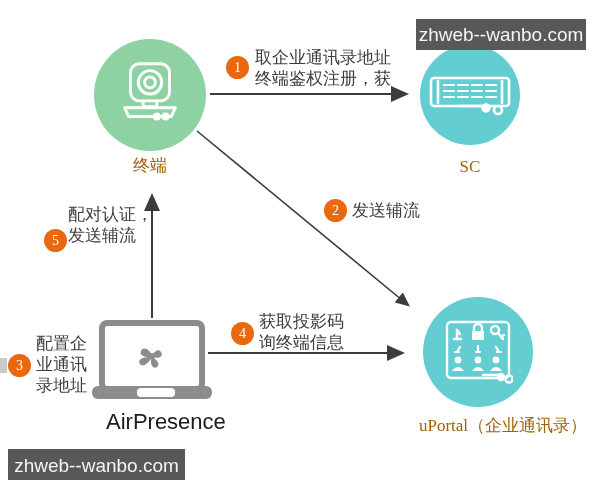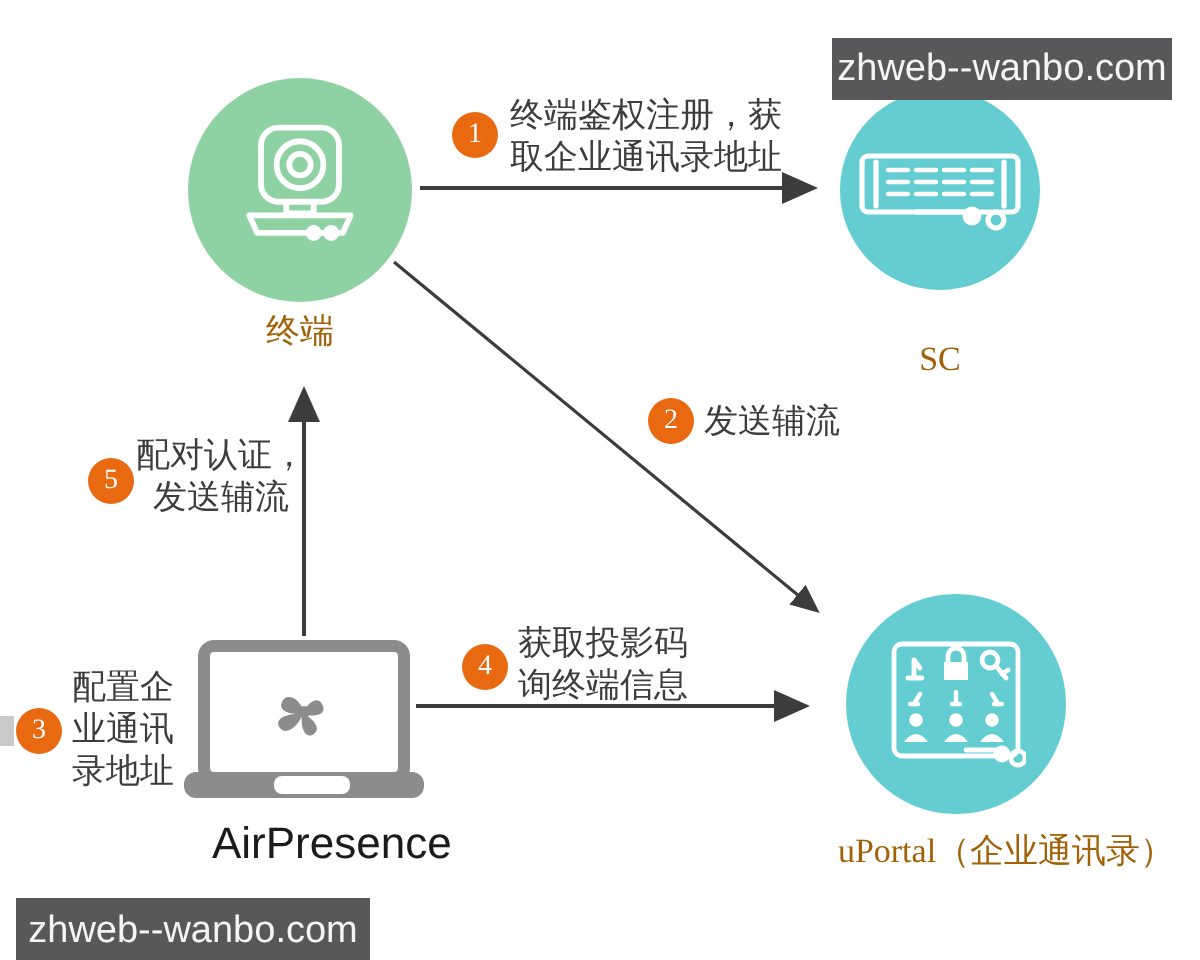--- a/index.html
+++ b/index.html
@@ -84,21 +84,21 @@
             <line x1="30" y1="25" x2="40" y2="25"></line>
             <line x1="44" y1="25" x2="54" y2="25"></line>
             <line x1="58" y1="25" x2="68" y2="25"></line>
         </g>
         <path d="M30 34 L56 34"></path>
         <circle cx="58" cy="36" r="3.4" fill="#ffffff"></circle>
         <circle cx="70" cy="38" r="4"></circle>
       </g>
     </svg>
   </div>
-  <div class="abs node-label" style="left:430px;top:157px;width:80px;margin-top:13px;">SC</div>
+  <div class="abs node-label" style="left:430px;top:157px;width:80px;">SC</div>
 
   <div class="abs node-circle node-teal" style="left:423px;top:297px;width:110px;height:110px;">
     <svg width="70" height="66" viewBox="0 0 70 66">
       <g fill="none" stroke="#ffffff" stroke-width="2.4" stroke-linecap="round" stroke-linejoin="round">
         <rect x="4" y="3" width="62" height="56" rx="4"></rect>
 
         <path d="M14 20 L14 11 M11 20 L18 20 M14 11 L17 15"></path>
 
         <rect x="29" y="12" width="12" height="9" fill="#ffffff" stroke="none"></rect>
         <path d="M31 12 v-3 a4 4 0 0 1 8 0 v3"></path>
@@ -138,22 +138,22 @@
         <circle cx="62" cy="36" r="3"></circle>
       </g>
     </svg>
   </div>
   <div class="abs ap-label" style="left:106px;top:409px;width:110px;text-align:center;">AirPresence</div>
 
   <div class="abs badge" style="left:226px;top:56px;">
     <span>1</span>
   </div>
   <div class="abs step-text" style="left:255px;top:47px;">
+    <div>取企业通讯录地址</div>
     <div>终端鉴权注册，获</div>
-    <div>取企业通讯录地址</div>
   </div>
 
   <div class="abs badge" style="left:324px;top:199px;">
     <span>2</span>
   </div>
   <div class="abs step-text" style="left:352px;top:200px;">
     <div>发送辅流</div>
   </div>
 
   <div class="abs artifact" style="left:0;top:358px;width:7px;height:15px;"></div>
@@ -170,21 +170,21 @@
     <span>4</span>
   </div>
   <div class="abs step-text" style="left:259px;top:311px;">
     <div>获取投影码</div>
     <div>询终端信息</div>
   </div>
 
   <div class="abs badge" style="left:44px;top:229px;">
     <span>5</span>
   </div>
-  <div class="abs step-text" style="left:68px;top:217px;text-align:center;">
+  <div class="abs step-text" style="left:68px;top:204px;">
     <div>配对认证，</div>
     <div>发送辅流</div>
   </div>
 
   <div class="abs wm" style="left:416px;top:7px;width:170px;height:31px;">zhweb--wanbo.com</div>
   <div class="abs wm" style="left:8px;top:437px;width:177px;height:33px;">zhweb--wanbo.com</div>
 
 </div>
 
 </body></html>

